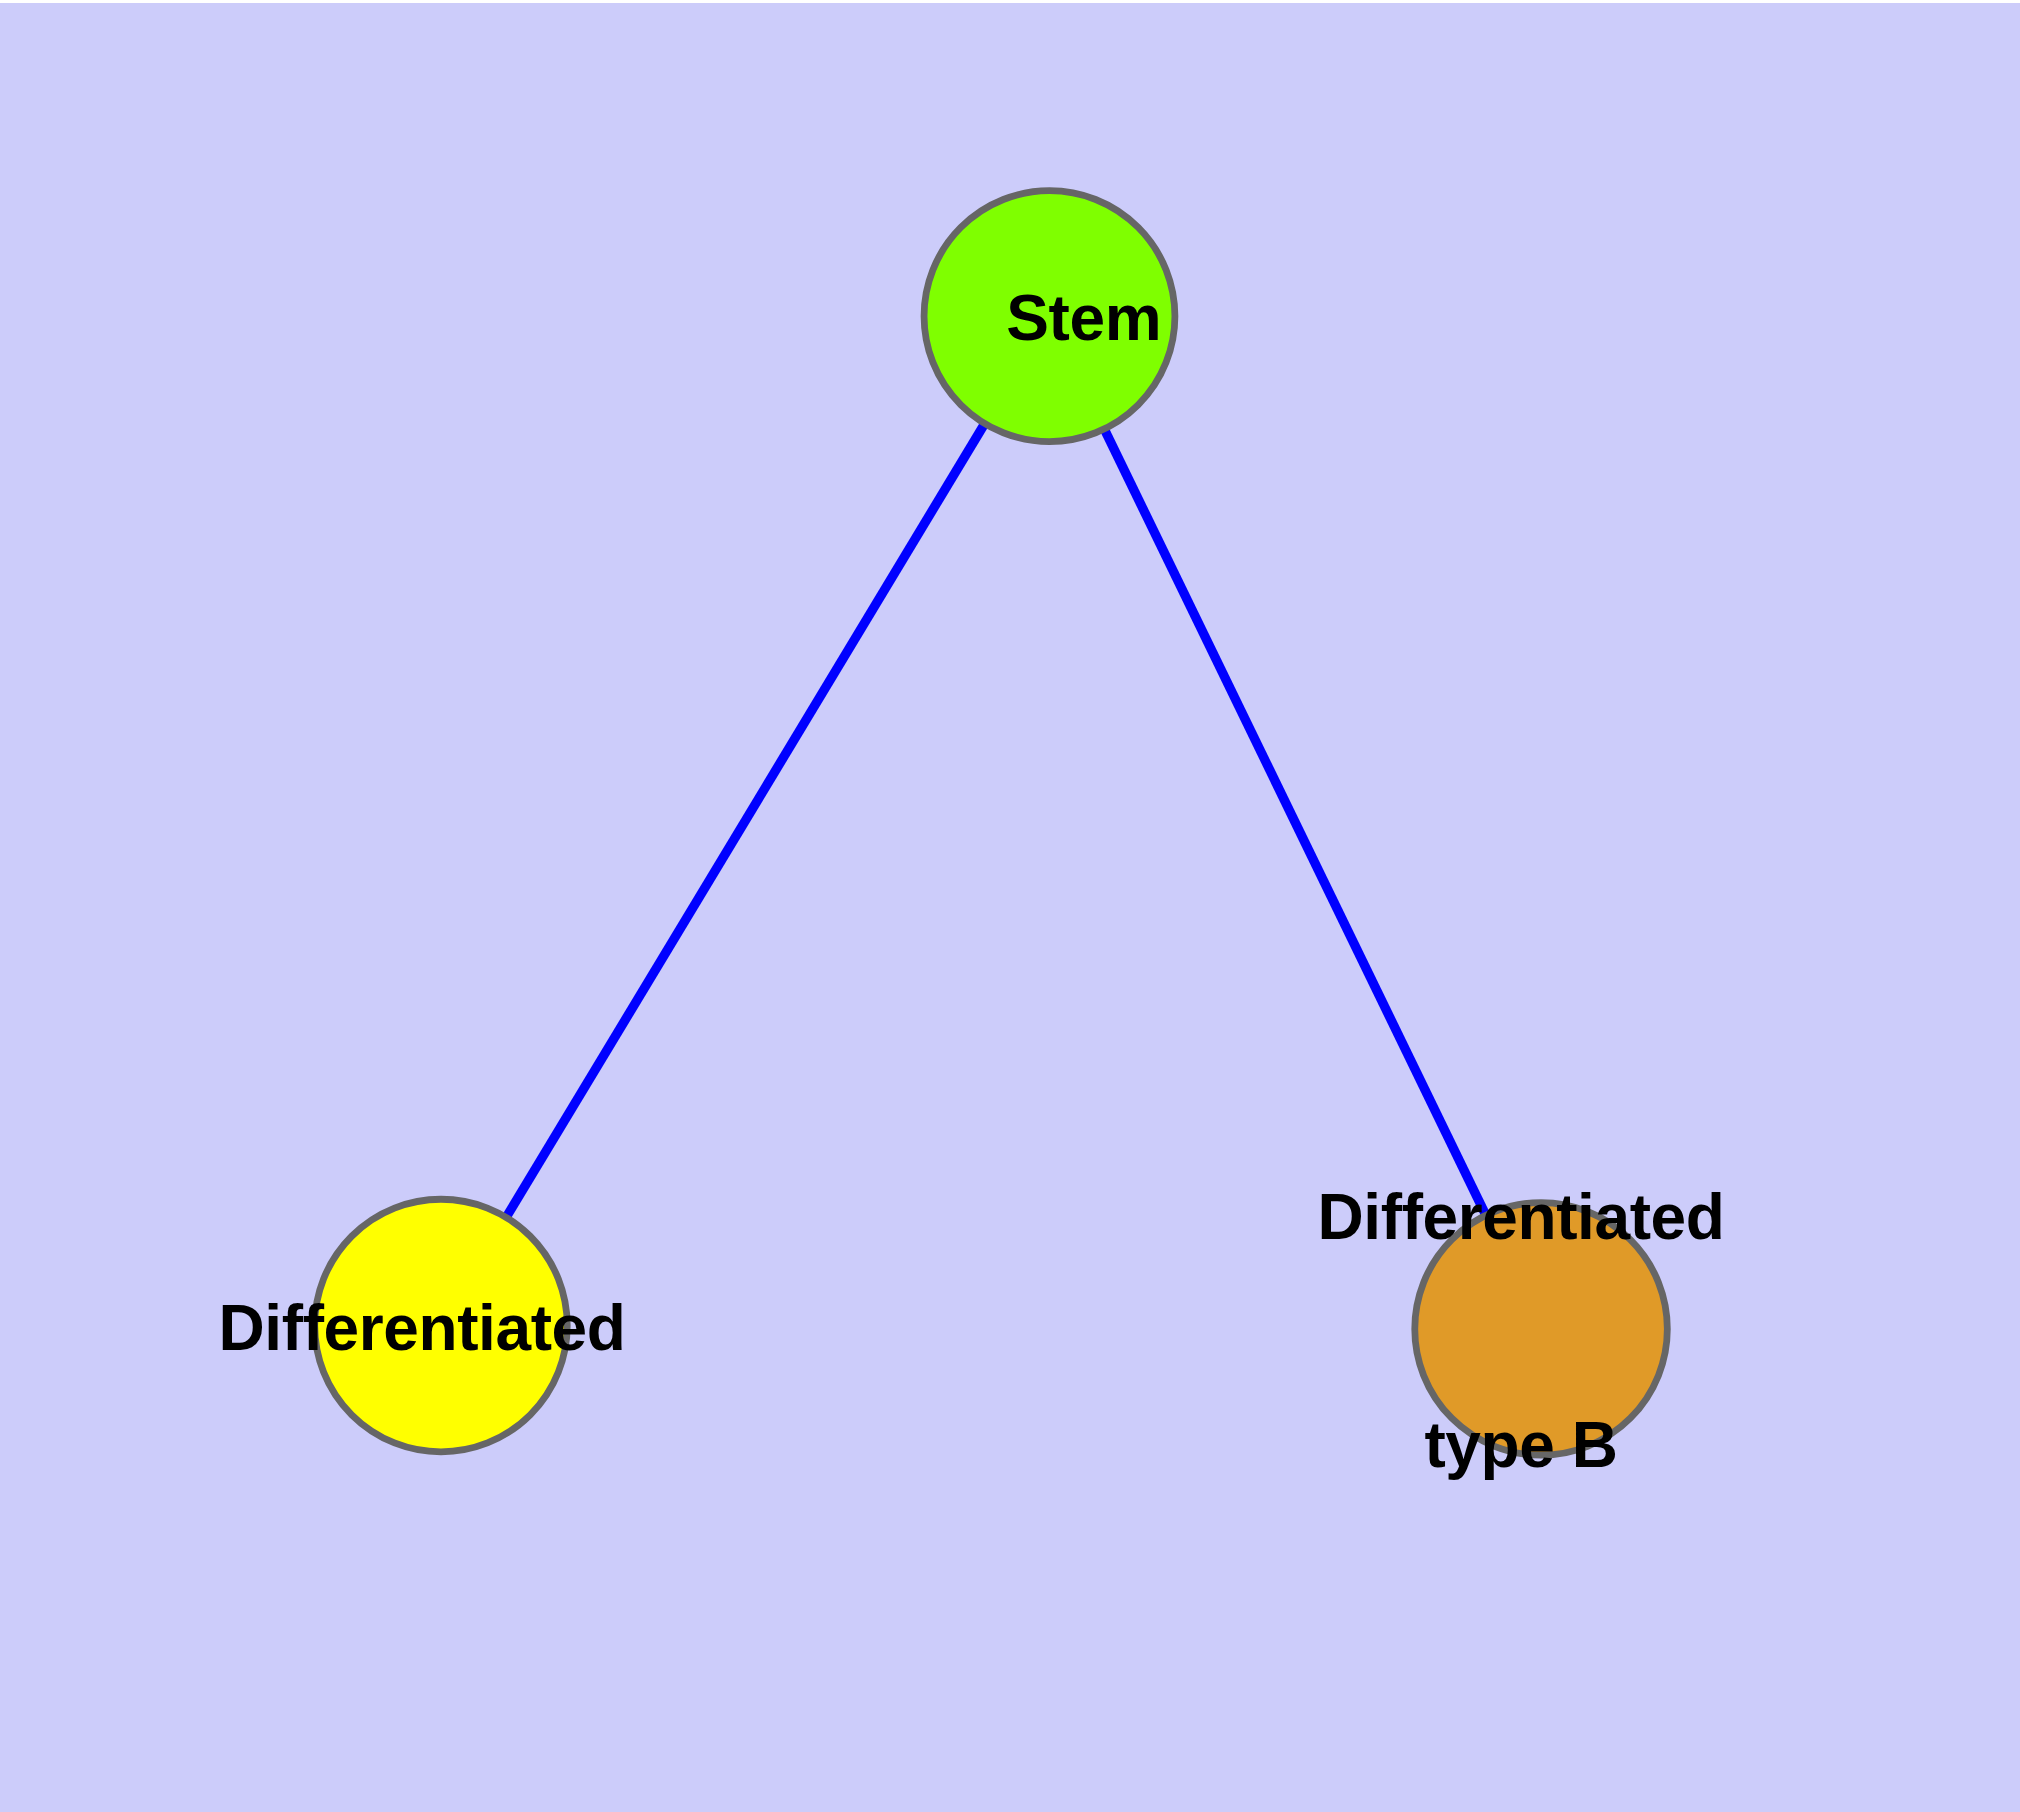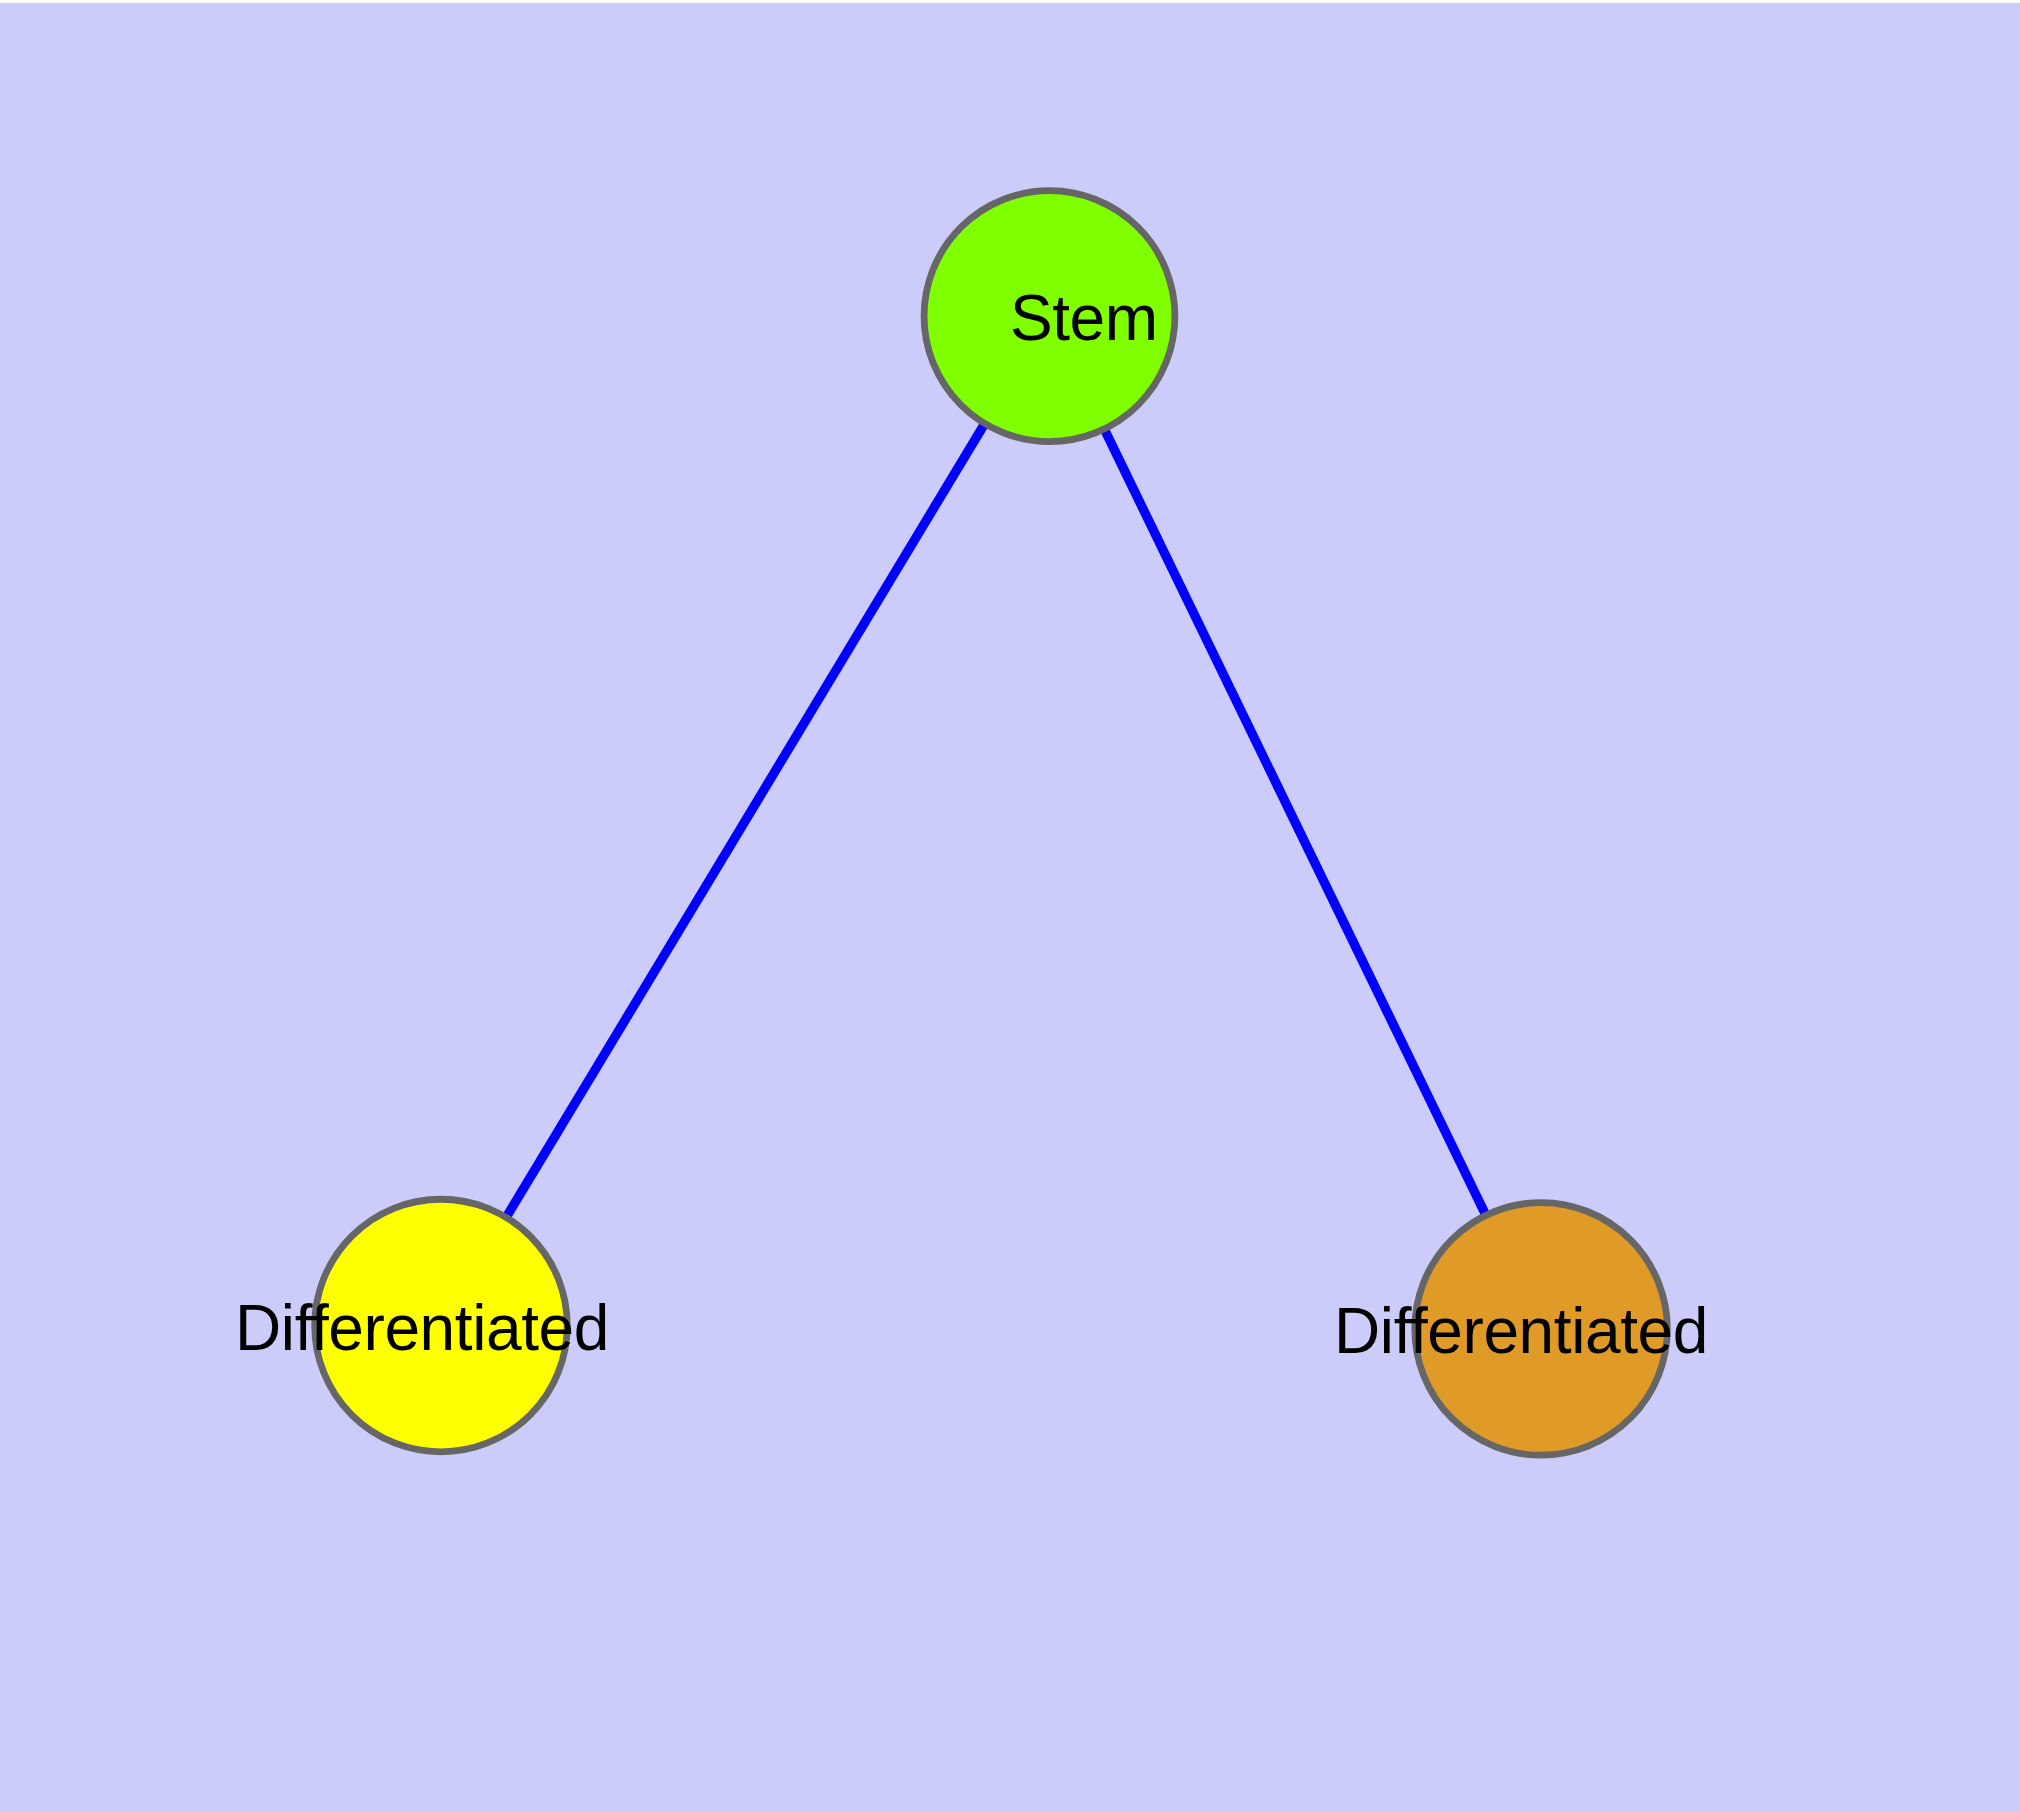--- a/index.html
+++ b/index.html
@@ -38,21 +38,21 @@
   }
   .edge-line {
     stroke: #0000ff;
     stroke-width: 11;
     stroke-linecap: butt;
   }
   .node-label {
     position: absolute;
     color: #000000;
     font-family: "Liberation Sans", sans-serif;
-    font-weight: normal;
+    font-weight: bold;
     font-size: 64px;
     line-height: 76px;
     text-align: center;
     white-space: pre;
     transform: translate(-50%, -50%);
     pointer-events: none;
     letter-spacing: -0.4px;
   }
   #label-stem {
     left: 1049px;
@@ -91,16 +91,17 @@
   <div class="node-label" id="label-stem">
     <span>Stem</span>
   </div>
 
   <div class="node-label" id="label-typea">
     <div>Differentiated</div>
   </div>
 
   <div class="node-label" id="label-typeb">
     <div>Differentiated</div>
+    <div>type B</div>
   </div>
 
 </div>
 
 
 </body></html>

